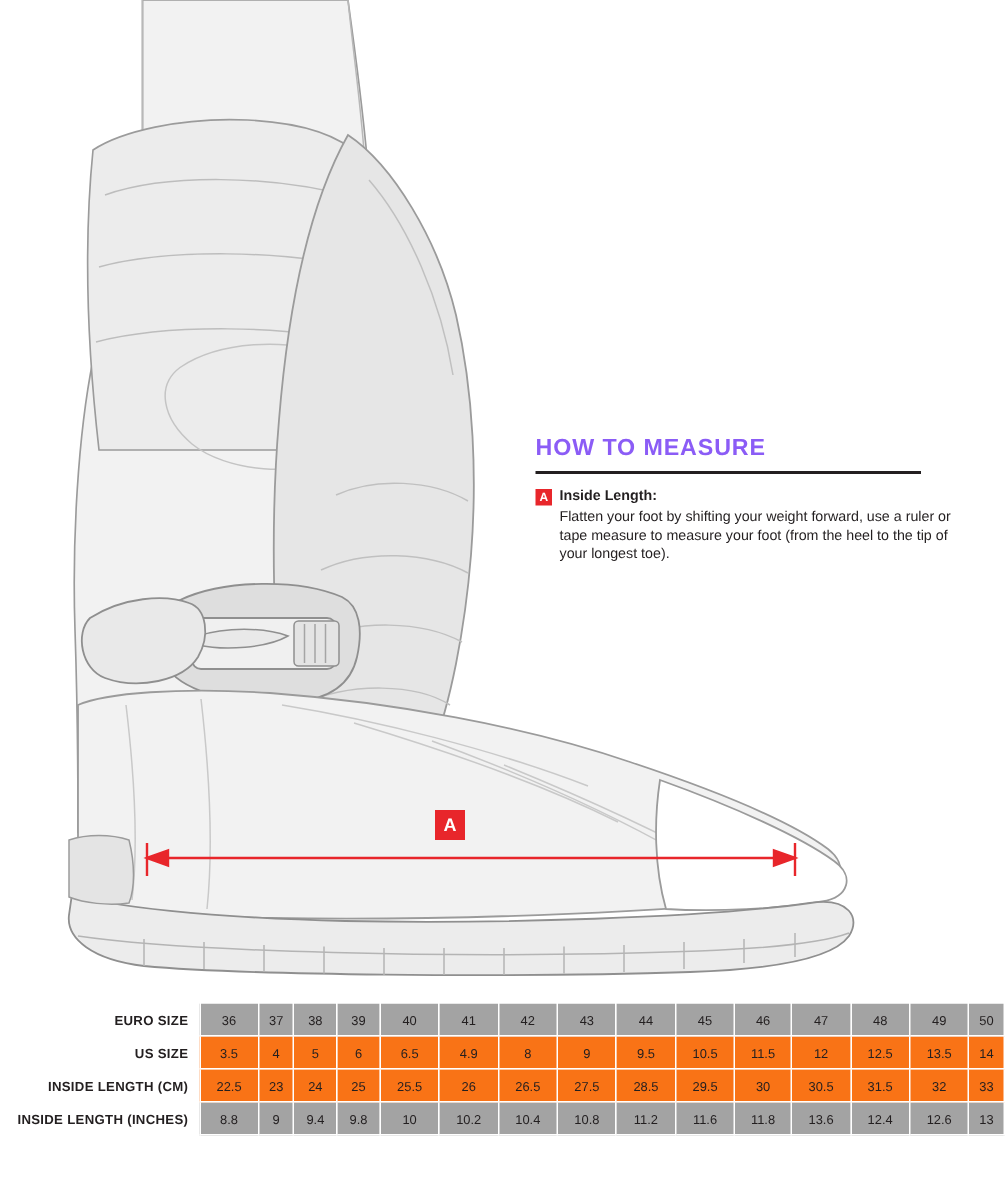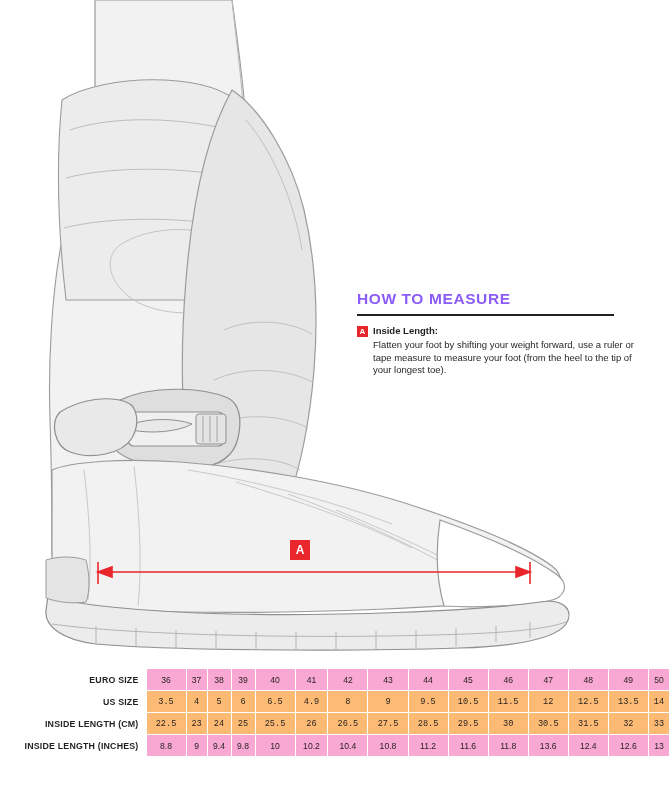--- a/index.html
+++ b/index.html
@@ -105,28 +105,28 @@
   #size-table td {
     border: 1px solid #ffffff;
     text-align: center;
     height: 22px;
     padding: 0;
   }
   #size-table td.rowlabel {
     text-align: right;
     font-weight: bold;
     padding-right: 7px;
-    width: 146px;
+    width: 133px;
     background: #ffffff;
     border: none;
     font-size: 8.8px;
     letter-spacing: 0.2px;
   }
-  #size-table tr.shade td.cell { background: #f9a8d4; }
-  #size-table tr.light td.cell { background: #fdba74; font-family: Liberation Mono, monospace; }
+  #size-table tr.shade td.cell { background: #a3a3a3; }
+  #size-table tr.light td.cell { background: #f97316; }
 </style>
 </head>
 <body>
 
 <div id="root">
 
   <div id="illustration">
     <svg id="boot-svg" width="670" height="665" viewBox="0 0 670 665" xmlns="http://www.w3.org/2000/svg">
       <defs>
         <linearGradient id="gsoft" x1="0" y1="0" x2="1" y2="1">

